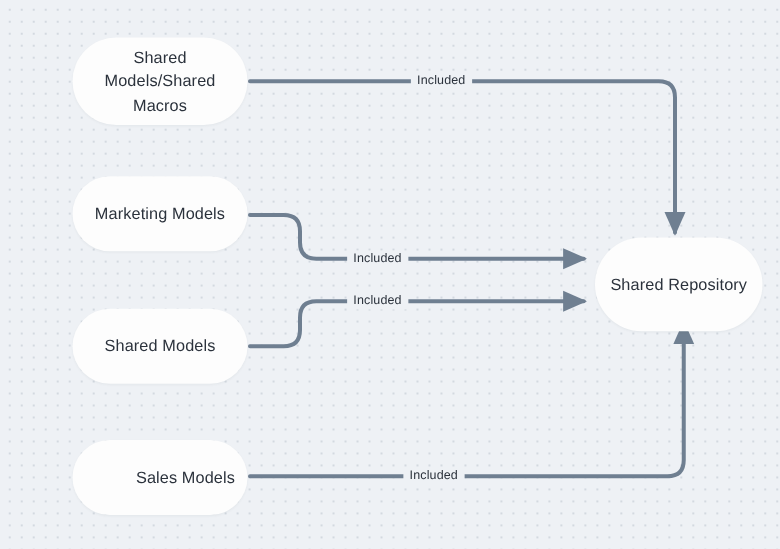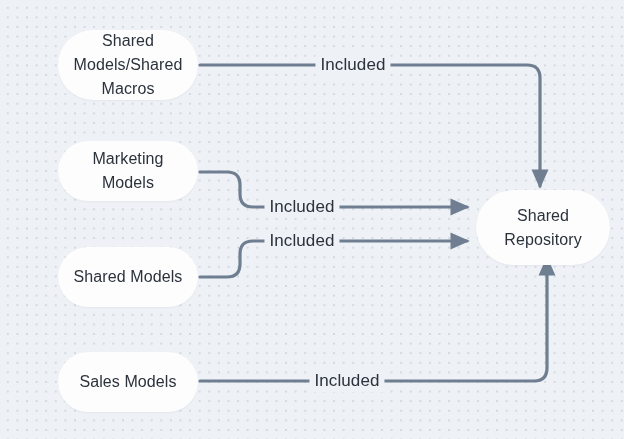--- a/index.html
+++ b/index.html
@@ -31,34 +31,34 @@
   }
   .node {
     position: absolute;
     background: #fdfdfd;
     border-radius: 999px;
     display: flex;
     align-items: center;
     justify-content: center;
     text-align: center;
     color: #2b323c;
-    font-size: 16px;
+    font-size: 13px;
     line-height: 1.5;
     letter-spacing: 0.1px;
     box-shadow: 0 1px 2px rgba(40,50,65,0.05);
     z-index: 2;
   }
   .node-label {
     padding: 0 10px;
     white-space: pre-line;
   }
   .edge-label {
     position: absolute;
     z-index: 3;
-    font-size: 17px;
+    font-size: 10px;
     color: #2b323c;
     background: #eef1f5;
     padding: 1px 5px;
     transform: translate(-50%, -50%);
     white-space: nowrap;
     letter-spacing: 0.1px;
   }
 </style>
 </head>
 <body>
@@ -88,21 +88,21 @@
   </div>
 
   <div class="node" style="left:58px; top:141px; width:140px; height:60px;text-align:center;">
     <span class="node-label">Marketing Models</span>
   </div>
 
   <div class="node" style="left:58px; top:247px; width:140px; height:60px;">
     <span class="node-label">Shared Models</span>
   </div>
 
-  <div class="node" style="left:58px; top:352px; width:140px; height:60px;">
+  <div class="node" style="left:58px; top:352px; width:140px; height:60px;justify-content:flex-end;">
     <span class="node-label">Sales Models</span>
   </div>
 
   <div class="node" style="left:476px; top:190px; width:134px; height:75px;">
     <span class="node-label">Shared Repository</span>
   </div>
 
   <div class="edge-label" style="left:353px; top:65px;">Included</div>
   <div class="edge-label" style="left:302px; top:207px;">Included</div>
   <div class="edge-label" style="left:302px; top:241px;">Included</div>

